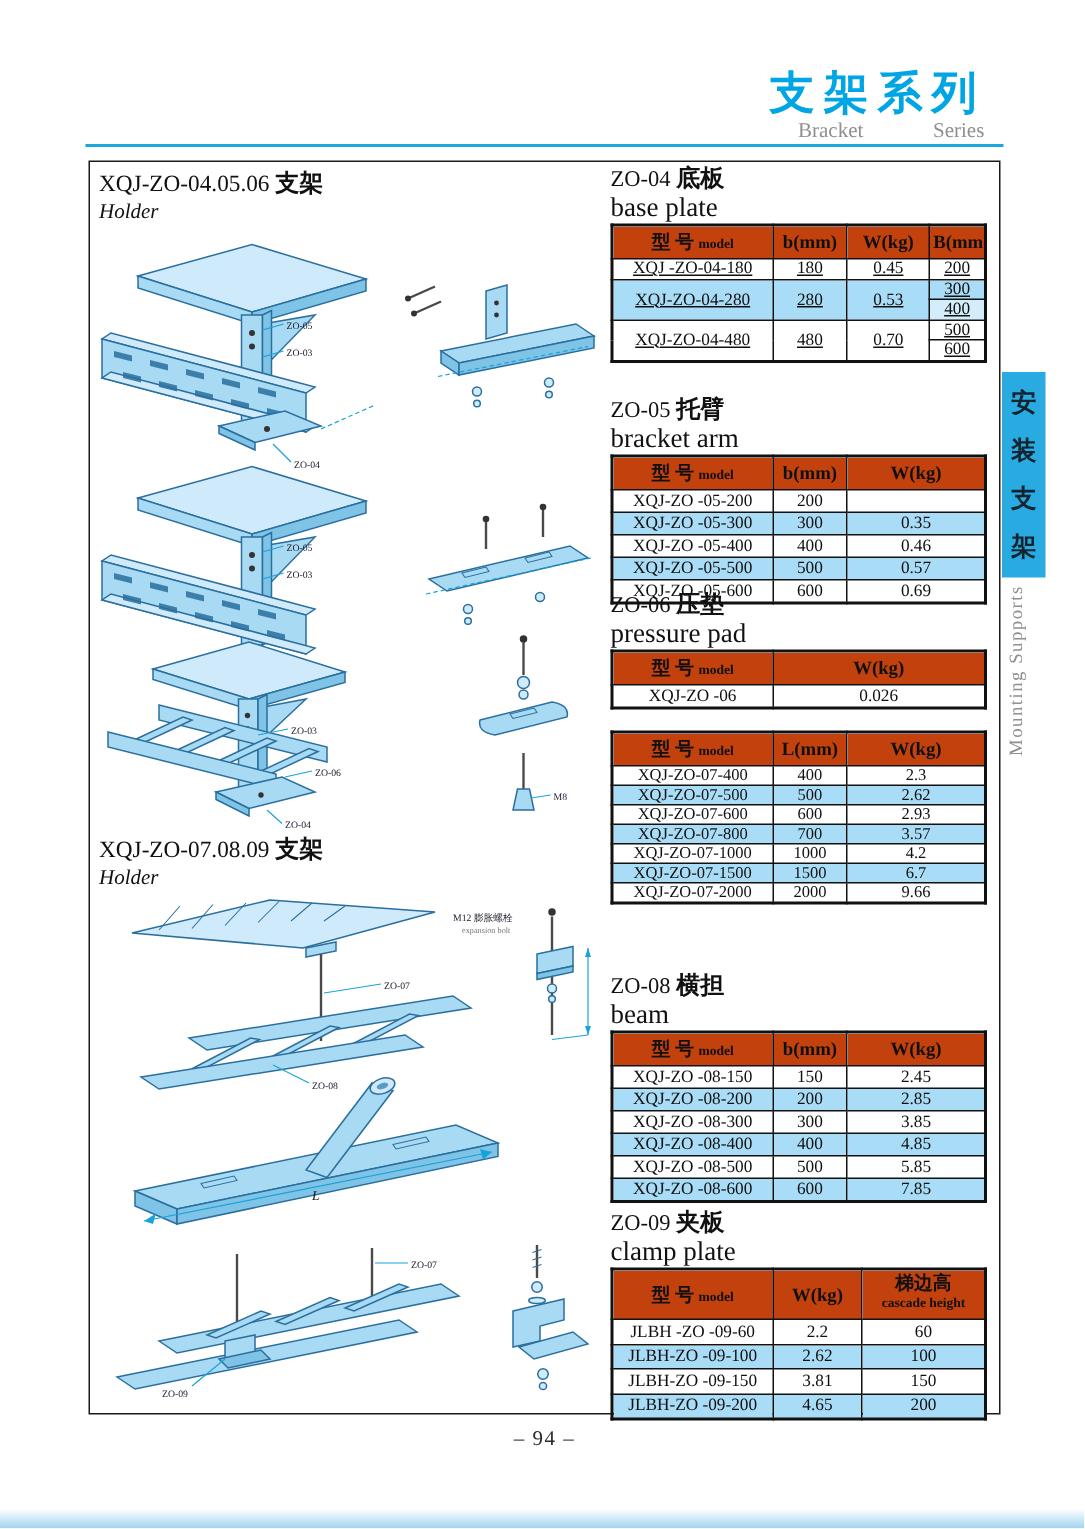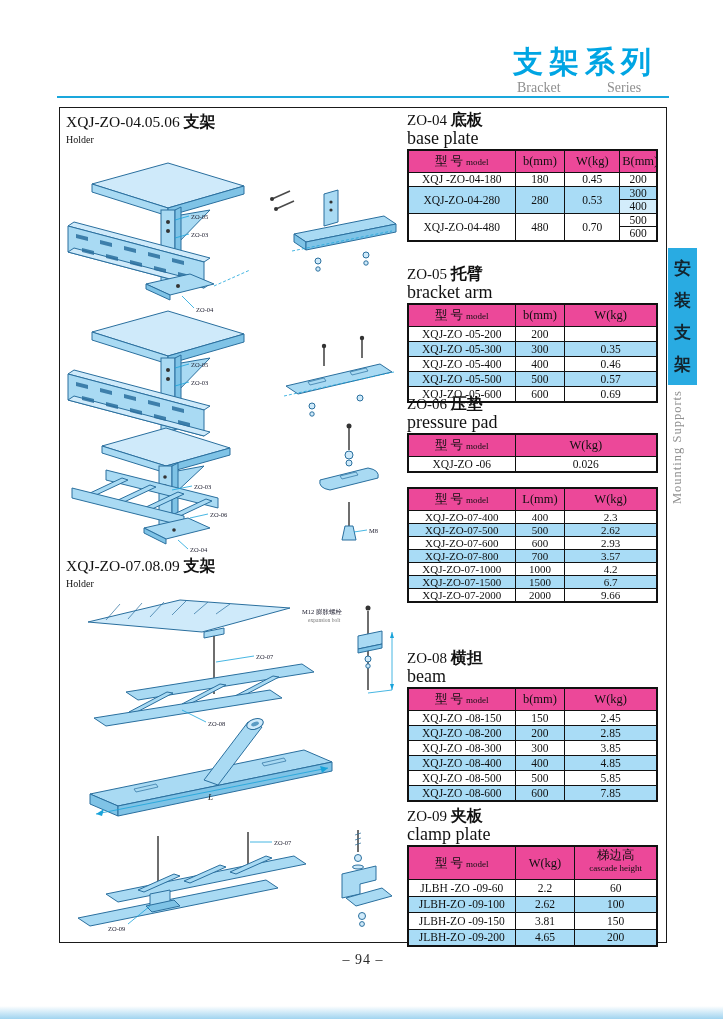--- a/index.html
+++ b/index.html
@@ -3,47 +3,47 @@
 <meta charset="utf-8">
 <style>
   html,body{margin:0;padding:0;background:#fff;}
   .page{position:relative;width:723px;height:1019px;background:#fff;overflow:hidden;
         font-family:"Liberation Serif", serif;color:#111;}
   .abs{position:absolute;}
 
   
   .brand-title{position:absolute;top:42px;right:66px;font-family:"Liberation Sans",sans-serif;
     font-weight:bold;font-size:30px;letter-spacing:6px;color:#00a5e3;}
-  .brand-sub{position:absolute;top:80px;font-size:14px;color:#8f8f8f;}
+  .brand-sub{position:absolute;top:80px;font-size:14px;color:#8f8f8f;margin-left:15px;}
   .blue-rule{position:absolute;left:57px;top:96px;width:612px;height:2px;background:#1aa7dc;}
 
   
   .frame{position:absolute;left:59px;top:107px;width:608px;height:836px;
     border:1.5px solid #1a1a1a;box-sizing:border-box;}
 
   
   .sec-title{font-size:15.5px;white-space:nowrap;}
   .sec-title .cn{font-weight:bold;font-size:16px;}
-  .sec-sub{font-size:10px;margin-top:1px;}
+  .sec-sub{font-size:14px;margin-top:1px;font-style:italic;}
 
   
   .tblock{width:251px;}
   .tblk-title{font-size:15px;line-height:19px;white-space:nowrap;}
   .tblk-title .cn{font-weight:bold;font-size:16px;}
   .tblk-sub{font-size:18px;line-height:16px;}
   .tbl-wrap{margin-top:3px;}
   table.tbl{border-collapse:collapse;width:100%;table-layout:fixed;border:2px solid #111;}
   .tbl th,.tbl td{border:1px solid #111;text-align:center;padding:0 2px;color:#101010;
     overflow:hidden;white-space:nowrap;}
-  .tbl th{background:#ec4899;font-weight:normal;font-size:12.5px;height:21px;}
+  .tbl th{background:#c2410c;font-weight:bold;font-size:12.5px;height:21px;}
   .tbl td{height:14px;font-size:11.5px;}
   .tbl .th-sub{font-size:9px;margin-left:3px;}
   .tbl .th-sub.stack{display:block;margin:0;font-size:9px;line-height:9px;padding-bottom:6px;}
   td.hl{background:#a9dcf6;} td.hl2{background:#d3edfb;}
-  table.short td{height:12.5px;}
+  table.short td{height:12.5px;text-decoration:underline;}
   table.dense td{height:10.5px;font-size:11px;}
   table.tall td{height:15.5px;}
 
   
   .side-tab{position:absolute;left:668px;top:248px;width:29px;height:137px;background:#29abe2;
     display:flex;flex-direction:column;align-items:center;justify-content:space-evenly;
     font-size:17px;font-weight:bold;color:#13242e;}
   .side-en{position:absolute;left:670px;top:390px;width:25px;height:115px;
     writing-mode:vertical-rl;transform:rotate(180deg);text-align:center;
     font-size:12.5px;color:#8f8f8f;letter-spacing:1px;}

